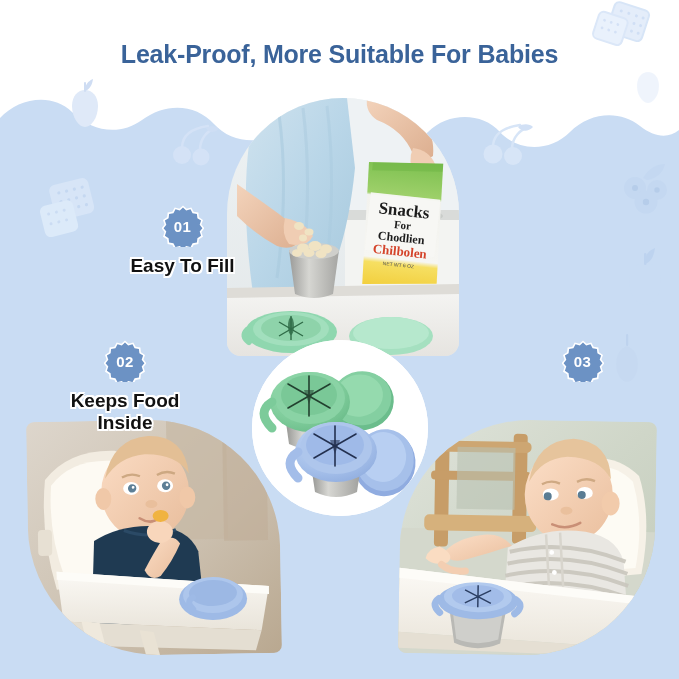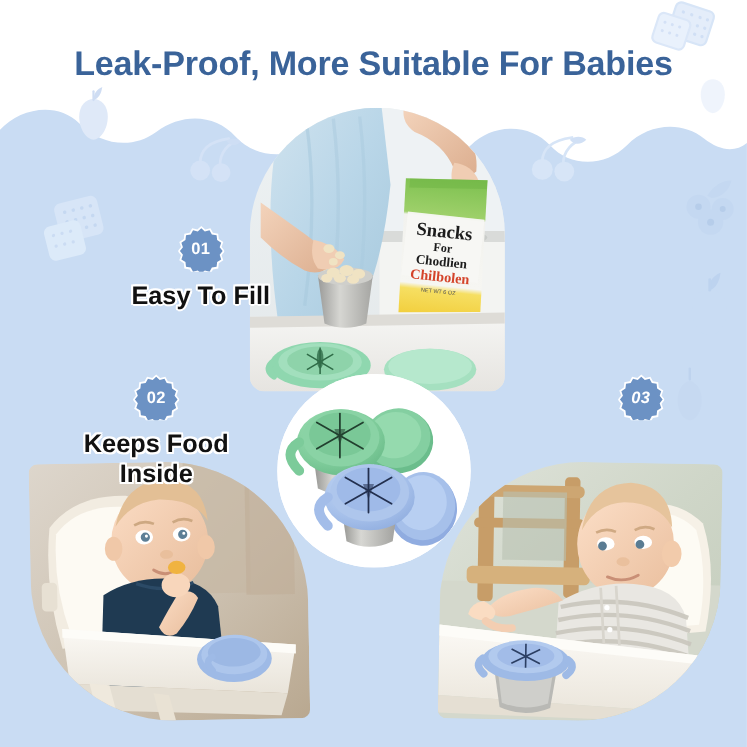--- a/index.html
+++ b/index.html
@@ -15,21 +15,21 @@
   .bg-blue{position:absolute;left:0;top:0;width:679px;height:679px;}
   .bg-blue svg{display:block;width:679px;height:679px;}
 
   
   .deco{position:absolute;opacity:1;pointer-events:none;}
   .deco svg{display:block;overflow:visible;}
 
   
   .title{
     position:absolute;left:0;top:40px;width:679px;text-align:center;
-    font-size:31px;font-weight:bold;color:#3a6399;
+    font-size:25px;font-weight:bold;color:#3a6399;
     letter-spacing:-0.2px;white-space:nowrap;
   }
 
   
   .photo{position:absolute;overflow:hidden;}
   .photo .inner{position:absolute;inset:0;}
 
   
   #photo-top{
     left:227px;top:98px;width:232px;height:258px;
@@ -60,31 +60,31 @@
   .badge{
     position:relative;margin:0 auto 8px auto;width:42px;height:42px;
   }
   .badge svg{display:block;width:42px;height:42px;}
   .badge .num{
     position:absolute;left:0;top:0;width:42px;height:42px;
     display:flex;align-items:center;justify-content:center;
     color:#ffffff;font-size:15px;font-weight:bold;letter-spacing:0.3px;
   }
   .feature .label{
-    color:#111111;font-size:23px;font-weight:bold;line-height:1.18;
+    color:#111111;font-size:19px;font-weight:bold;line-height:1.18;
     text-shadow:
       -1.6px -1.6px 0 #fff, 1.6px -1.6px 0 #fff,
       -1.6px  1.6px 0 #fff, 1.6px  1.6px 0 #fff,
        0 -1.8px 0 #fff, 0 1.8px 0 #fff,
       -1.8px 0 0 #fff, 1.8px 0 0 #fff;
     white-space:pre-line;
   }
   #feature-01{left:100px;top:205px;width:165px;}
-  #feature-02{left:52px;top:340px;width:180px;}
-  #feature-03{left:490px;top:340px;width:185px;font-style:italic;}
+  #feature-02{left:35px;top:340px;width:180px;}
+  #feature-03{left:490px;top:340px;width:185px;}
 </style>
 </head>
 <body>
 
 <div id="stage">
 
   <div class="bg-blue">
     <svg viewBox="0 0 679 679" xmlns="http://www.w3.org/2000/svg">
       <rect x="0" y="0" width="679" height="679" fill="#ffffff"></rect>
       <path fill="#c9dcf3" d="

